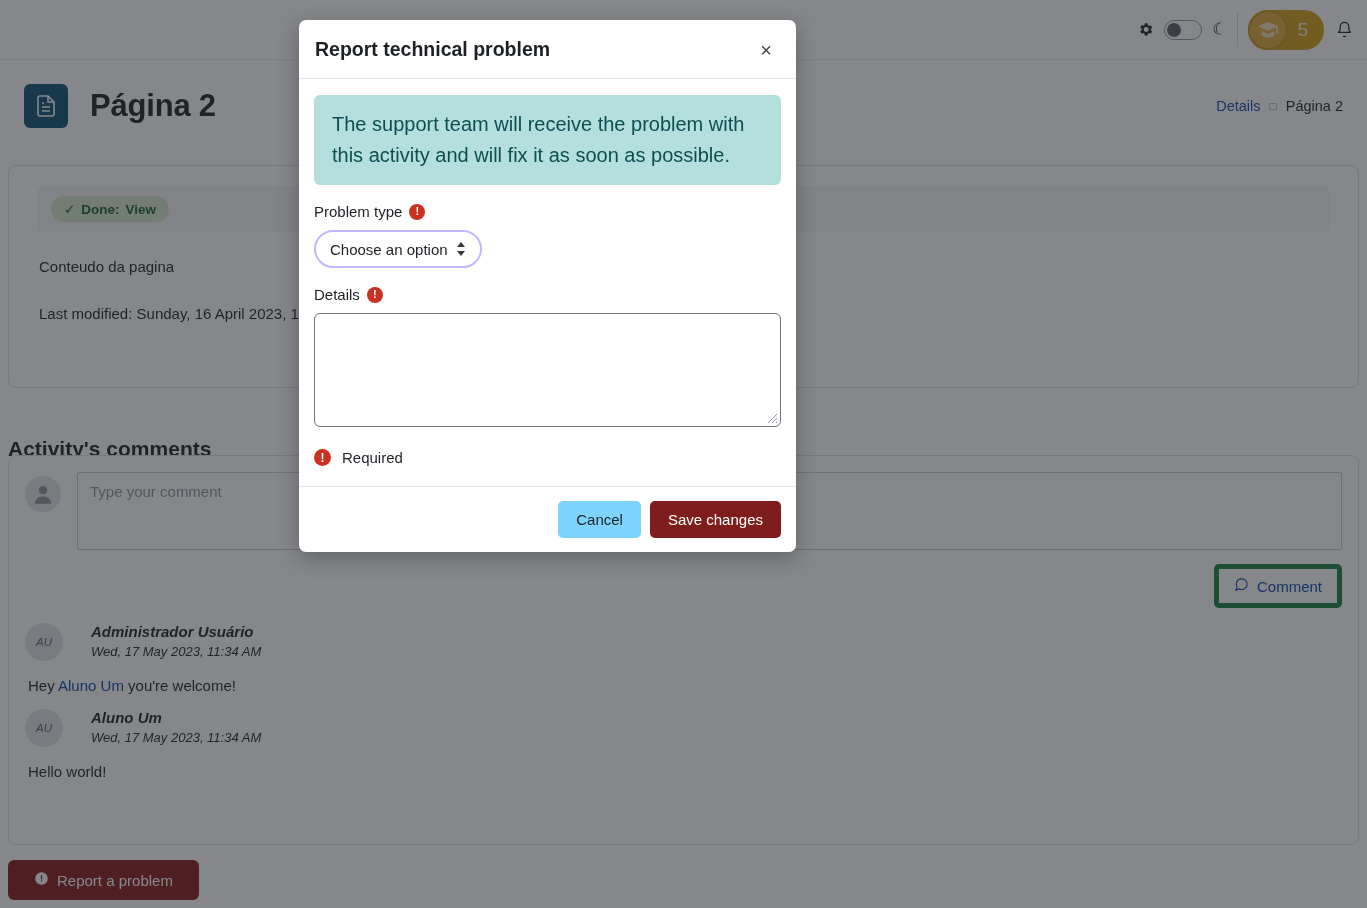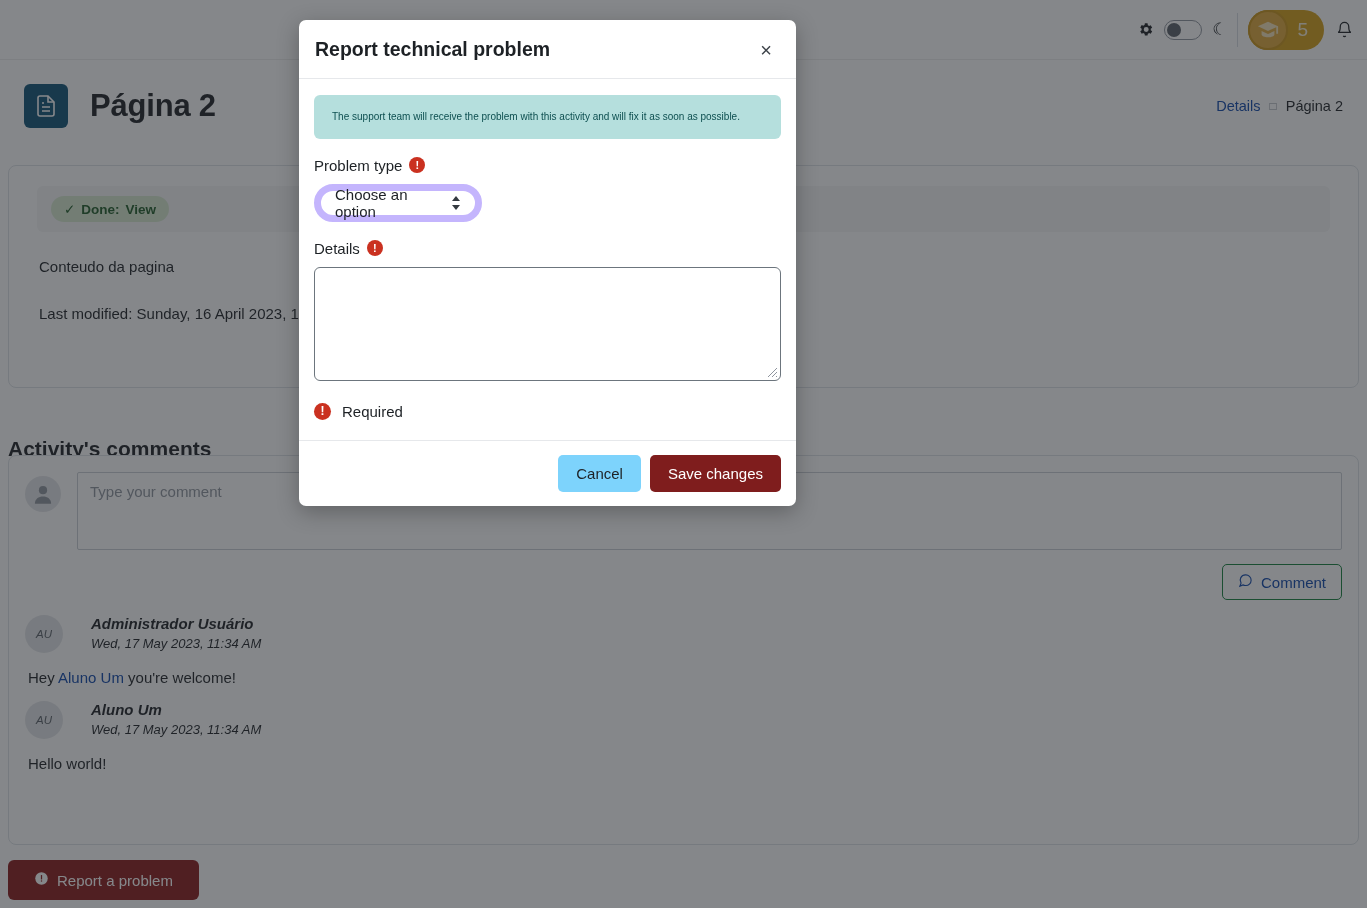--- a/index.html
+++ b/index.html
@@ -211,21 +211,21 @@
   }
   .comment-btn-row {
     display: flex;
     justify-content: flex-end;
     margin-top: 14px;
   }
   .comment-btn {
     display: inline-flex;
     align-items: center;
     gap: 8px;
-    border: 1px solid #15803d;
+    border: 5px solid #15803d;
     color: #0f47ab;
     background: #ffffff;
     border-radius: 5px;
     padding: 8px 15px;
     font-size: 15px;
     cursor: pointer;
   }
   .comment-entry { margin-top: 14px; }
   .comment-meta-row {
     display: flex;
@@ -302,21 +302,21 @@
     cursor: pointer;
     line-height: 1;
     padding: 0 2px;
   }
   .modal-body { padding: 16px 15px 14px 15px; }
   .alert-info {
     background: #b5dfdd;
     color: #0d4f50;
     border-radius: 6px;
     padding: 14px 18px;
-    font-size: 10px;
+    font-size: 20px;
     line-height: 1.55;
   }
   .field-label {
     display: flex;
     align-items: center;
     gap: 7px;
     margin-top: 18px;
     font-size: 15px;
     color: #1d2125;
   }
@@ -330,21 +330,21 @@
     display: inline-flex;
     align-items: center;
     justify-content: center;
     line-height: 1;
     flex: none;
   }
   .select-box {
     margin-top: 10px;
     width: 168px;
     height: 38px;
-    border: 7px solid #c4b5fd;
+    border: 2px solid #c4b5fd;
     border-radius: 19px;
     display: flex;
     align-items: center;
     padding: 0 14px;
     font-size: 15px;
     color: #1d2125;
     background: #ffffff;
     cursor: pointer;
     position: relative;
   }

